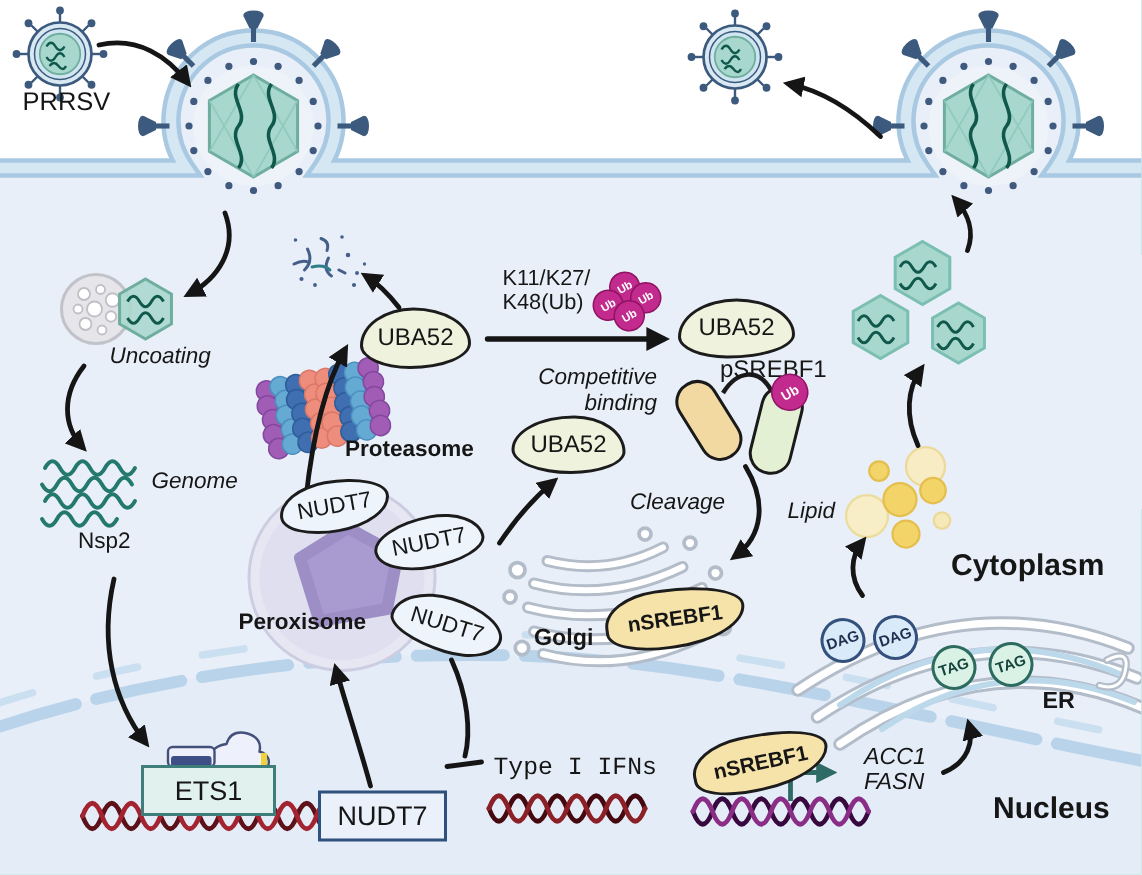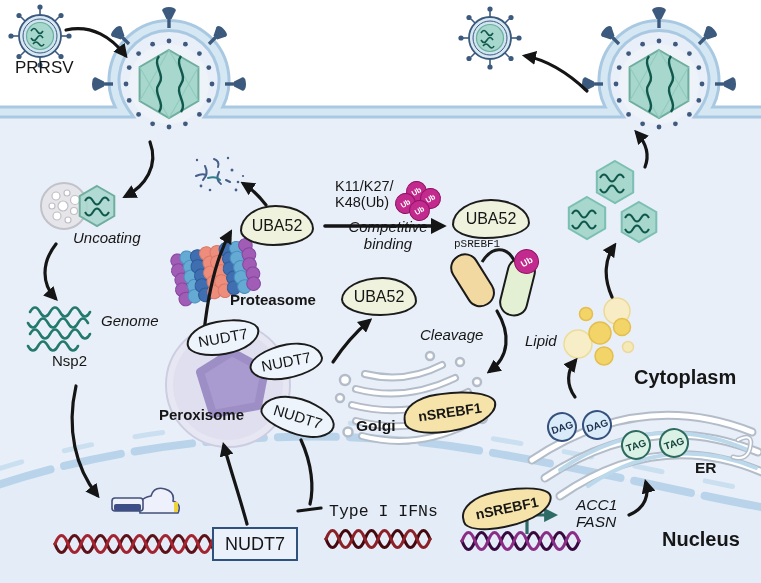--- a/index.html
+++ b/index.html
@@ -456,26 +456,26 @@
 <div class="circ ub" style="left:419.5px;top:187.5px;">
       <span>Ub</span>
     </div>
 <div class="circ ub" style="left:394.5px;top:192.5px;">
       <span>Ub</span>
     </div>
 <div class="circ ub" style="left:408.5px;top:199.5px;">
       <span>Ub</span>
     </div>
 
-<div class="lbl i" style="left:338px;top:219px;width:100px;text-align:center;font-size:15px;">
+<div class="lbl i" style="left:338px;top:244px;width:100px;text-align:right;font-size:15px;">
   <div>Competitive</div>
   <div>binding</div>
 </div>
 
-<div class="lbl" style="left:454px;top:238px;font-size:11px;font-family:Liberation Mono, monospace;">pSREBF1</div>
+<div class="lbl" style="left:480px;top:238px;font-size:16px;">pSREBF1</div>
 <div class="circ ub" style="left:514px;top:249px;width:23px;height:23px;font-size:9px;">
       <span>Ub</span>
     </div>
 
 <div class="lbl i" style="left:420px;top:327px;font-size:15px;">Cleavage</div>
 <div class="lbl b" style="left:356px;top:417px;font-size:15.5px;">Golgi</div>
 <div class="blob wheat" style="left:403px;top:392px;width:90px;height:36px;transform:rotate(-8deg);">
       <span>nSREBF1</span>
     </div>
 
@@ -499,20 +499,23 @@
 <div class="blob tag" style="left:186px;top:320px;width:70px;height:31px;transform:rotate(-10deg);">
       <span>NUDT7</span>
     </div>
 <div class="blob tag" style="left:249px;top:344px;width:70px;height:31px;transform:rotate(-11deg);border-radius:55% 45% 52% 48%/ 50% 58% 42% 50%;">
       <span>NUDT7</span>
     </div>
 <div class="blob tag" style="left:260px;top:398px;width:72px;height:33px;transform:rotate(17deg);border-radius:48% 52% 45% 55%/ 60% 50% 50% 40%;">
       <span>NUDT7</span>
     </div>
 
+<div class="box" style="left:94px;top:510px;width:86px;height:30px;">
+      <span>ETS1</span>
+    </div>
 <div class="box" style="left:212px;top:527px;width:82px;height:30px;background:#eaf1fb;border-color:#2e517e;">
       <span>NUDT7</span>
     </div>
 
 <div class="lbl" style="left:329px;top:503px;font-size:16.5px;font-family:Liberation Mono, monospace;">Type I IFNs</div>
 
 <div class="blob wheat" style="left:461px;top:489px;width:88px;height:34px;transform:rotate(-12deg);">
       <span>nSREBF1</span>
     </div>
 

